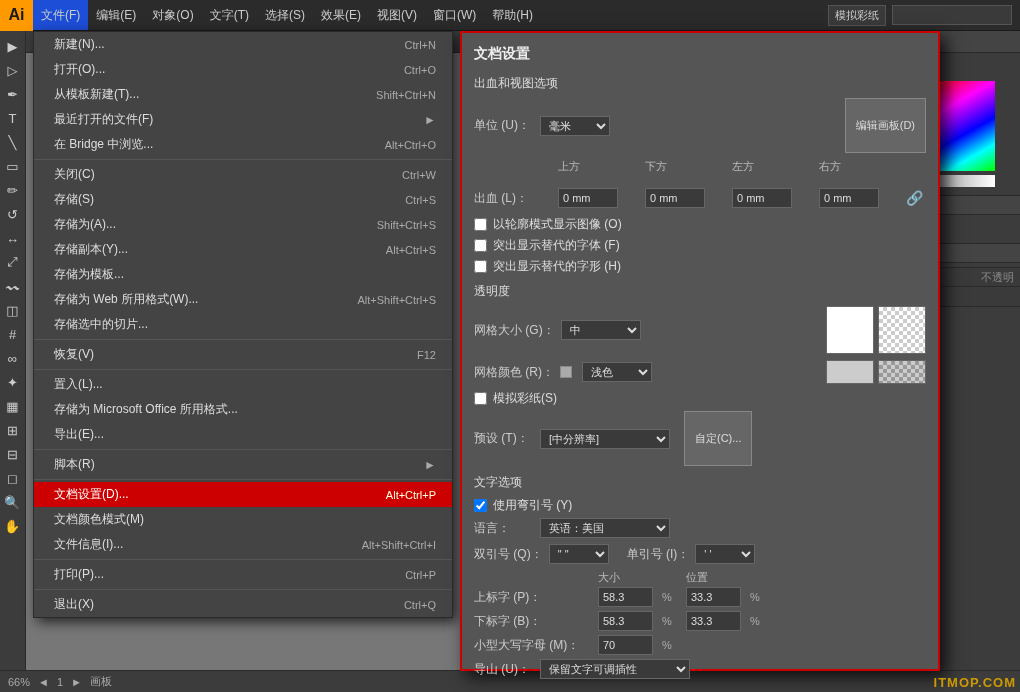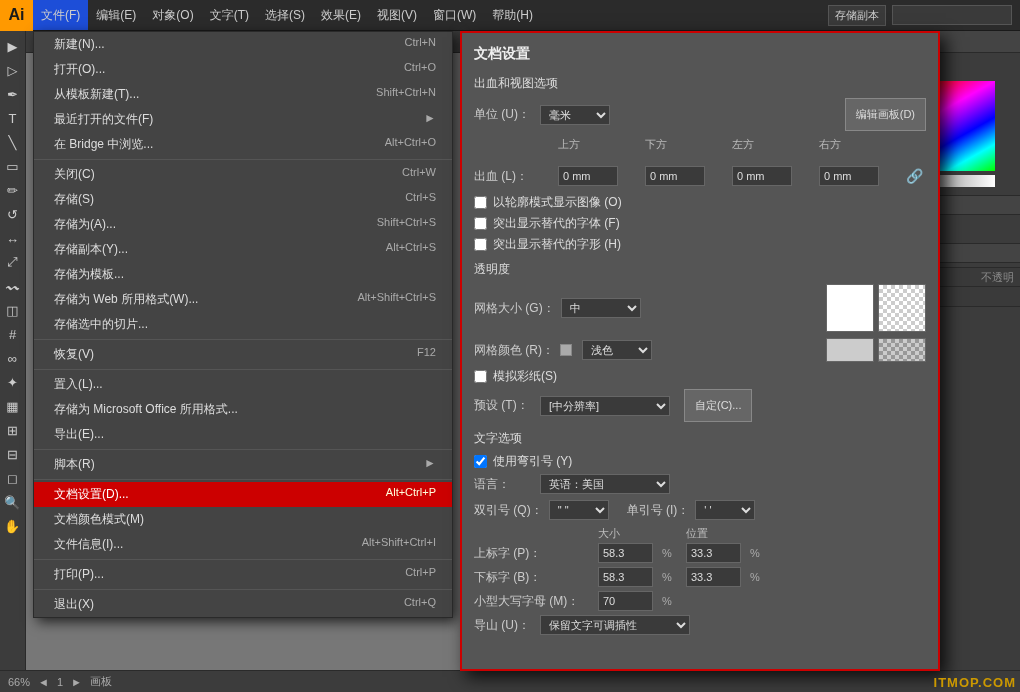--- a/index.html
+++ b/index.html
@@ -89,21 +89,21 @@
     .dropdown-overlay {
       position: absolute;
       top: 31px; left: 33px;
       width: 420px;
       background: #444;
       border: 1px solid #2a2a2a;
       box-shadow: 4px 4px 12px rgba(0,0,0,0.7);
       z-index: 100;
     }
     .dropdown-item {
-      display: flex; align-items: flex-start;
+      display: flex; align-items: center;
       padding: 4px 16px 4px 20px;
       cursor: pointer;
       color: #ddd;
       font-size: 12px;
       min-height: 24px;
       justify-content: space-between;
     }
     .dropdown-item.highlighted {
       background: #c00;
       color: #fff;
@@ -153,21 +153,21 @@
       background: #3a3a3a; border: 1px solid #666;
       color: #ddd; padding: 2px 4px; height: 20px;
       font-size: 11px; width: 60px;
     }
     .checkbox-row {
       display: flex; align-items: center; gap: 6px;
       margin-bottom: 4px;
     }
     .btn {
       background: #666; border: 1px solid #888;
-      color: #ddd; padding: 8px 10px; cursor: pointer;
+      color: #ddd; padding: 19px 10px; cursor: pointer;
       font-size: 11px;
     }
     .checker-box {
       width: 48px; height: 48px;
       background: linear-gradient(45deg, #ccc 25%, transparent 25%),
                   linear-gradient(-45deg, #ccc 25%, transparent 25%),
                   linear-gradient(45deg, transparent 75%, #ccc 75%),
                   linear-gradient(-45deg, transparent 75%, #ccc 75%);
       background-size: 8px 8px;
       background-position: 0 0, 0 4px, 4px -4px, -4px 0px;
@@ -223,21 +223,21 @@
     <div class="menu-item">编辑(E)</div>
     <div class="menu-item">对象(O)</div>
     <div class="menu-item">文字(T)</div>
     <div class="menu-item">选择(S)</div>
     <div class="menu-item">效果(E)</div>
     <div class="menu-item">视图(V)</div>
     <div class="menu-item">窗口(W)</div>
     <div class="menu-item">帮助(H)</div>
   </div>
   <div class="top-bar-right">
-    <span class="workspace-label">存储副本</span>
+    <span class="workspace-label">模拟彩纸</span>
     <input class="search-box" type="text" style="">
   </div>
 </div>
 
 <div class="name-bar">
   <span>名称：</span>
   <input type="text" style="width: 200px; height: 18px; background: rgb(58, 58, 58); border: 1px solid rgb(102, 102, 102); color: rgb(221, 221, 221); padding: 0px 4px; font-size: 11px;">
 </div>
 
 <div class="main-layout">

